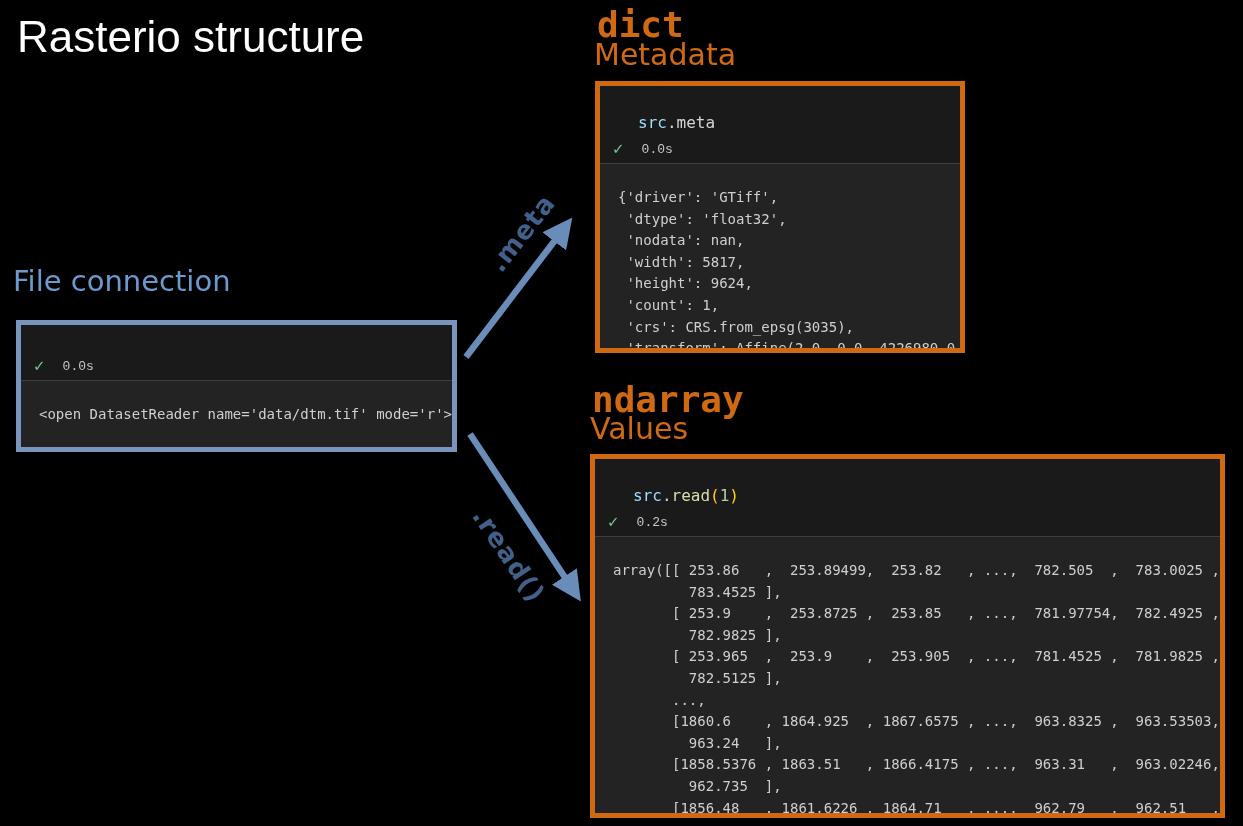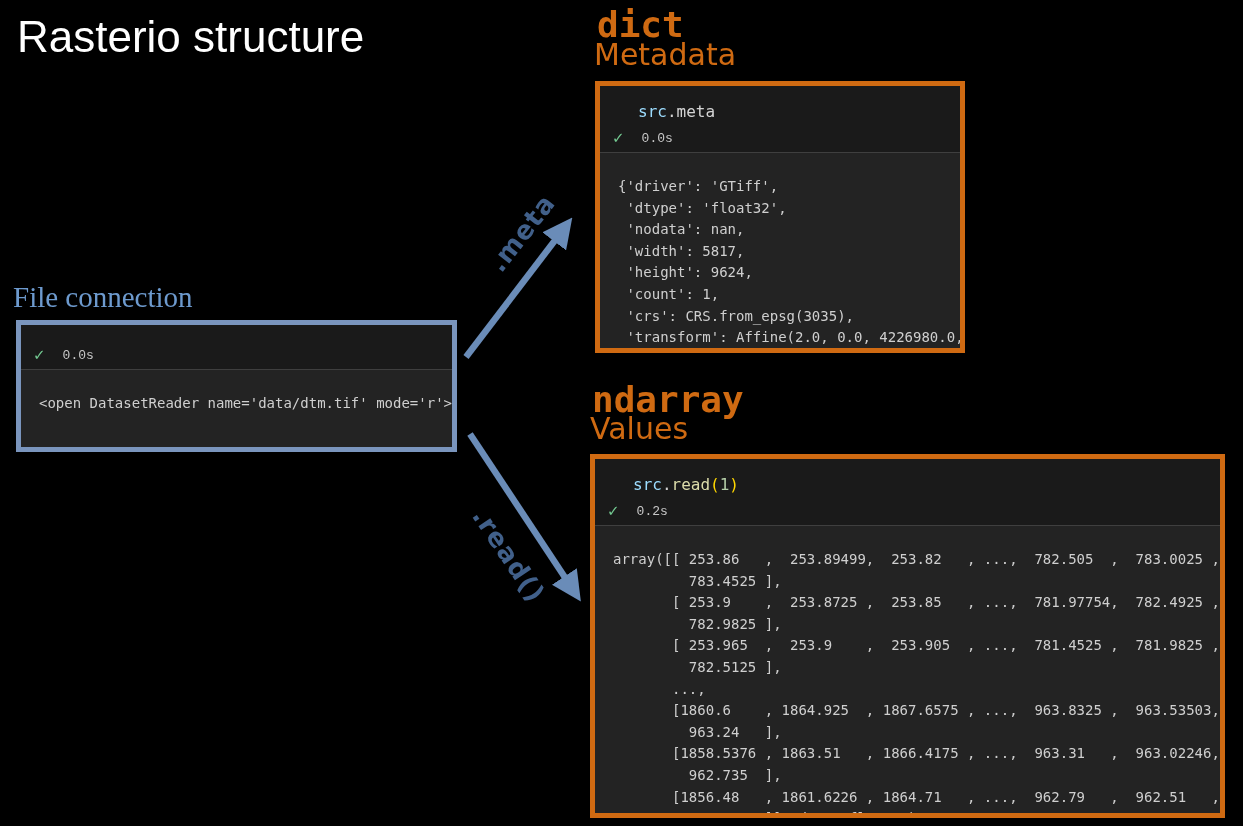--- a/index.html
+++ b/index.html
@@ -25,21 +25,21 @@
   }
   
   .nb-box{
     box-sizing:border-box;background:var(--output-bg,#232323);overflow:hidden;
   }
   .orange-box{border:5px solid var(--orange);}
   .blue-box{border:5px solid var(--blue-border);}
   .cell{
     background:var(--code-bg,#1a1a1a);
     border-bottom:1px solid #3f3f3f;
-    padding:15px 0 3px 0;
+    padding:26px 0 3px 0;
   }
   .cell-code{
     padding-left:38px;
     font-family:"DejaVu Sans Mono",monospace;
     font-size:16px;line-height:22px;color:#d4d4d4;white-space:pre;
   }
   .cell-status{
     display:flex;align-items:center;height:22px;
     padding-left:12px;margin-top:4px;
   }
@@ -82,21 +82,21 @@
   </defs>
   <line x1="466" y1="357" x2="556" y2="239" stroke="var(--blue-arrow)" stroke-width="6.5" marker-end="url(#ah)"></line>
   <line x1="470" y1="434" x2="566" y2="579" stroke="var(--blue-arrow)" stroke-width="6.5" marker-end="url(#ah)"></line>
 </svg>
 
 <div class="abs page-title">Rasterio structure</div>
 
 <div class="arrow-label label-meta">.meta</div>
 <div class="arrow-label label-read">.read()</div>
 
-<div class="abs blue-heading" style="left:13px;top:283px;font-family:Liberation Serif, serif;">File connection</div>
+<div class="abs blue-heading" style="left:13px;top:267px;">File connection</div>
 
 <div class="abs nb-box blue-box" style="left:16px;top:320px;width:441px;height:132px;">
   <div class="cell">
     <div class="cell-status">
       <span class="check">✓</span>
       <span class="exec-time">0.0s</span>
     </div>
   </div>
   <pre class="cell-output">&lt;open DatasetReader name='data/dtm.tif' mode='r'&gt;</pre>
 </div>

